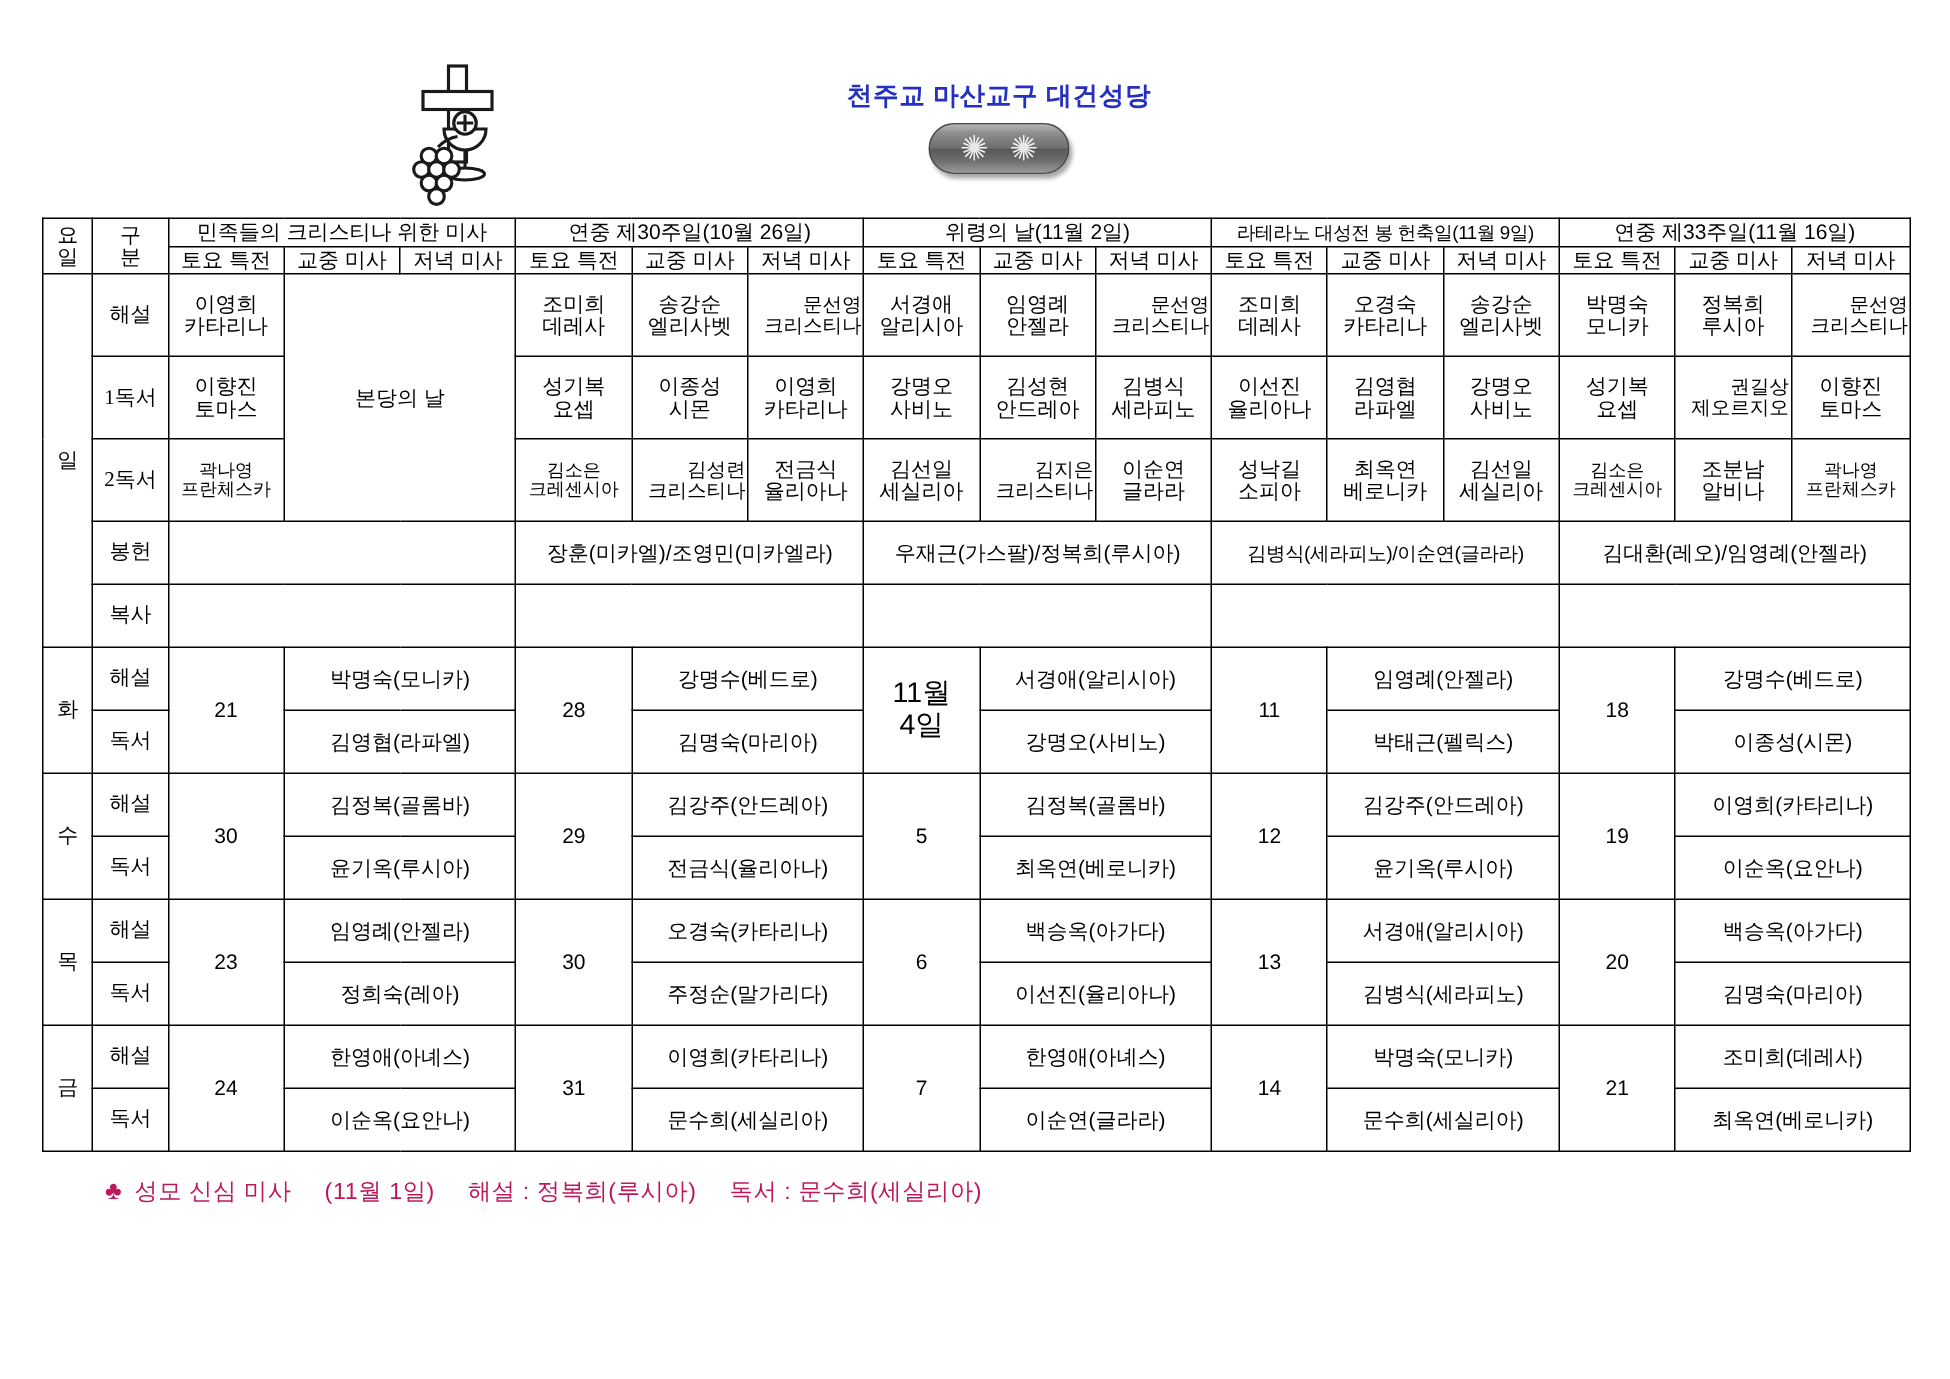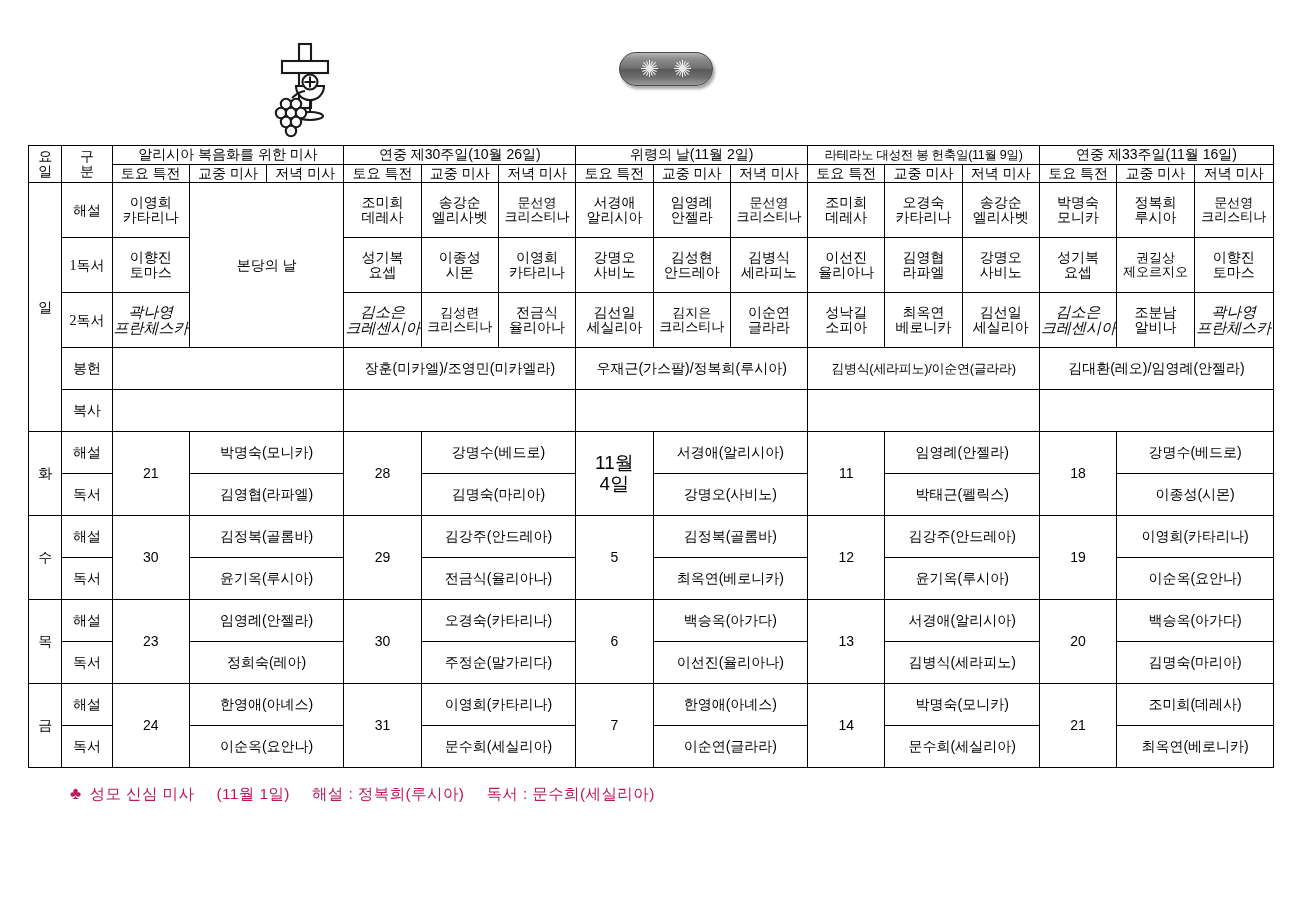--- a/index.html
+++ b/index.html
@@ -107,22 +107,22 @@
   .two-line { display: block; }
   .two-line span { display: block; white-space: nowrap; }
 
   .vert {
     font-size: 14px;
     line-height: 1.15;
   }
   .vert span { display: block; }
 
   .cell-name { font-size: 14px; white-space: nowrap; }
-  .cell-name-sm { font-size: 13px; white-space: nowrap; }
-  .cell-name-xs { font-size: 15px; white-space: nowrap; font-style: italic; }
+  .cell-name-sm { font-size: 13px; white-space: nowrap; text-align: right; }
+  .cell-name-xs { font-size: 12px; white-space: nowrap; }
 
   .hdr-occasion { font-size: 15px; white-space: nowrap; }
   .hdr-occasion.tight { font-size: 12.5px; letter-spacing: -0.3px; }
   .hdr-mass { font-size: 14.5px; white-space: nowrap; }
 
   .rowlabel { font-size: 14px; font-family: Liberation Serif, serif; }
   .daynum { font-size: 15px; }
   .daynum .stack span { display: block; line-height: 1.1; font-size: 19px; }
 
   .wide-name { font-size: 15.5px; white-space: nowrap; margin-left: 32px; }
@@ -174,20 +174,21 @@
             <circle cx="34" cy="80" r="5.2" fill="#fff"></circle>
             <circle cx="29" cy="89" r="5.2" fill="#fff"></circle>
           </g>
 
           <path d="M30 56 q6 -6 13 -7"></path>
         </g>
       </svg>
     </div>
 
     <div class="header-text">
+      <div class="parish-line">천주교 마산교구 대건성당</div>
 
       <div class="title-pill">
         <div class="title-pill-inner">
           <span class="sun-orn">
             <svg viewBox="0 0 20 20" width="19" height="19" aria-hidden="true">
               <g stroke="#f2f2f2" stroke-width="1.1">
                 <line x1="10" y1="1" x2="10" y2="19"></line>
                 <line x1="1" y1="10" x2="19" y2="10"></line>
                 <line x1="3.6" y1="3.6" x2="16.4" y2="16.4"></line>
                 <line x1="16.4" y1="3.6" x2="3.6" y2="16.4"></line>
@@ -246,21 +247,21 @@
       <tr>
         <td rowspan="2" class="vert">
           <span>요</span>
           <span>일</span>
         </td>
         <td rowspan="2" class="vert">
           <span>구</span>
           <span>분</span>
         </td>
 
-        <td colspan="3" class="hdr-occasion blk-l">알리시아 복음화를 위한 미사</td>
+        <td colspan="3" class="hdr-occasion blk-l">민족들의 크리스티나 위한 미사</td>
         <td colspan="3" class="hdr-occasion blk-l">연중 제30주일(10월 26일)</td>
         <td colspan="3" class="hdr-occasion blk-l">위령의 날(11월 2일)</td>
         <td colspan="3" class="hdr-occasion tight blk-l">라테라노 대성전 봉 헌축일(11월 9일)</td>
         <td colspan="3" class="hdr-occasion blk-l blk-r">연중 제33주일(11월 16일)</td>
       </tr>
 
       <tr>
         <td class="hdr-mass blk-l">토요 특전</td>
         <td class="hdr-mass">교중 미사</td>
         <td class="hdr-mass">저녁 미사</td>

